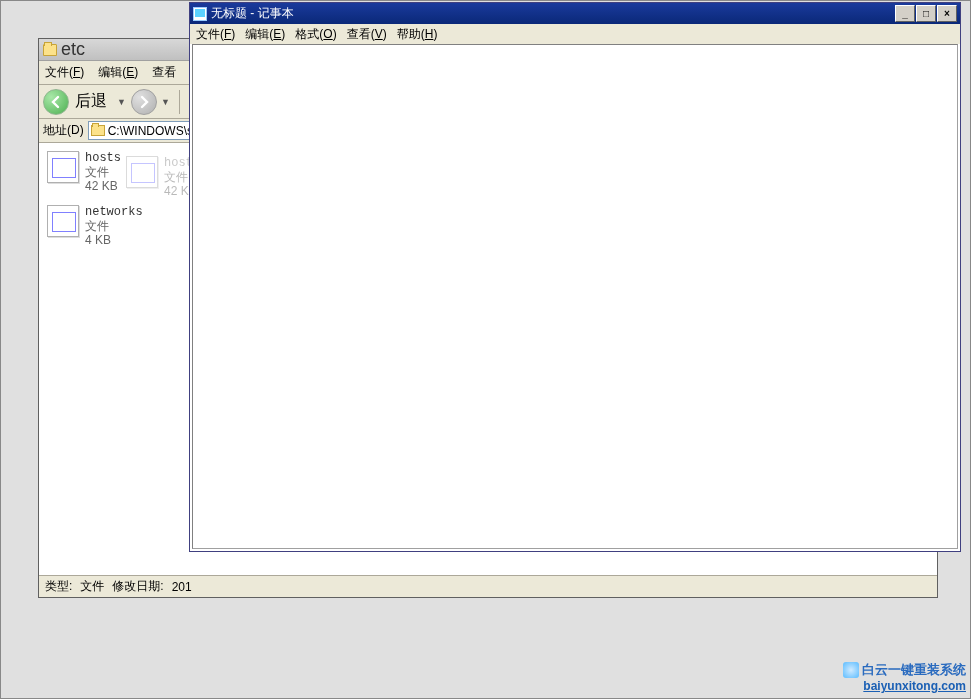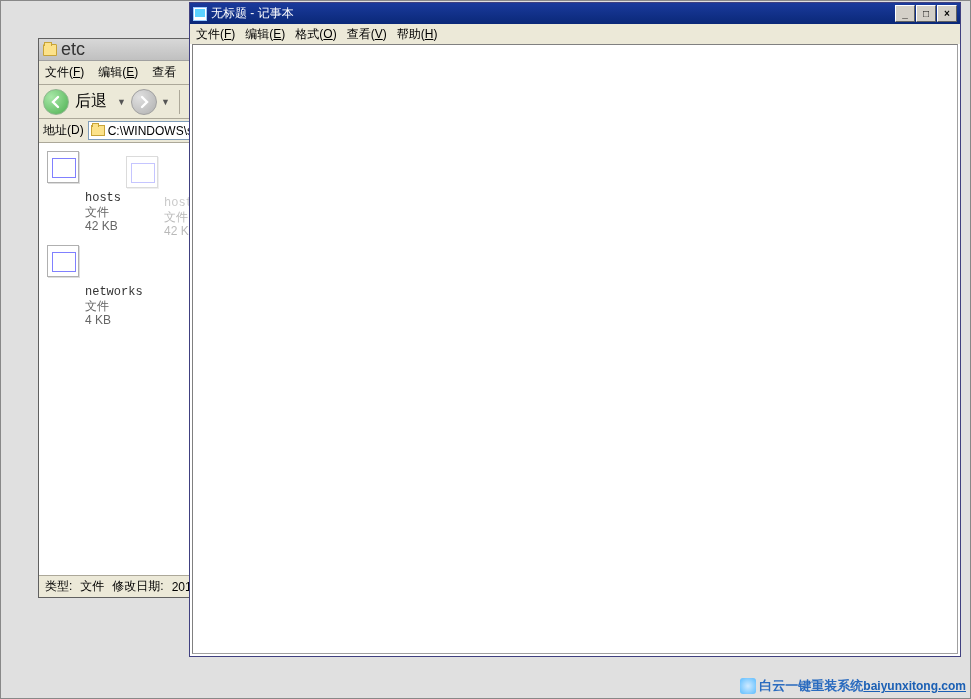--- a/index.html
+++ b/index.html
@@ -53,33 +53,33 @@
 .file-item { display: flex; align-items: flex-start; gap: 6px; margin-bottom: 12px; }
 .file-ico { width: 32px; height: 32px; background: #fff; border: 1px solid #b0b0b0; position: relative; box-shadow: 1px 1px 0 #ddd; }
 .file-ico::after { content:""; position:absolute; top:6px; left:4px; width:22px; height:18px; background: #fff; border:1px solid #8080ff; }
 .file-ico .dots { position:absolute; top:12px; left:7px; display:flex; gap:2px; flex-wrap:wrap; width:18px;}
 .file-ico .dots i { width:3px; height:3px; background:#f44; display:block; }
 .file-ico .dots i:nth-child(2){background:#4a4;}
 .file-ico .dots i:nth-child(3){background:#44f;}
 .file-ico .dots i:nth-child(4){background:#fa4;}
 .file-ico .dots i:nth-child(5){background:#a4f;}
 .file-ico .dots i:nth-child(6){background:#4af;}
-.file-meta { font-size: 12px; line-height: 14px; color:#333;margin-top:40px; }
+.file-meta { font-size: 12px; line-height: 14px; color:#333; }
 .file-meta .name { font-family: "Courier New", monospace; }
 .file-meta .sub { color:#666; }
 
 
 .drag-ghost { position: absolute; left: 125px; top: 155px; opacity: 0.45; pointer-events: none; display:flex; gap:6px; }
 .drag-ghost .file-meta { color:#888; }
 
 .explorer-status { position:absolute; bottom:0; left:0; right:0; height: 22px; background: #ece9d8; border-top: 1px solid #aca899; font-size: 12px; display: flex; align-items: center; padding: 0 6px; gap: 8px; }
 
 
 .notepad {
-  position: absolute; left: 188px; top: 1px; width: 772px; height: 655px;
+  position: absolute; left: 188px; top: 1px; width: 772px; height: 550px;
   background: #fff; border: 1px solid #404080;
 }
 .np-title {
   height: 21px; background: linear-gradient(#1a3a9c, #0a2878); display: flex; align-items: center;
   padding: 0 3px; color: #fff; font-size: 12px;
 }
 .np-title .np-ico { width:14px; height:14px; background:#fff; border:1px solid #9cf; margin-right:4px; position:relative; }
 .np-title .np-ico::after { content:""; position:absolute; top:1px; left:1px; right:1px; height:8px; background:#5bd2ff; }
 .np-title .tspacer { flex:1; }
 .np-ctrl { display:flex; gap:1px; }
@@ -88,21 +88,21 @@
 .np-menu {
   height: 20px; background: #ece9d8; display: flex; align-items: center; padding: 0 6px;
   font-size: 12px; gap: 10px;
 }
 .np-menu .mitem { cursor: default; }
 .np-menu .accel { text-decoration: underline; }
 
 .np-body { position:absolute; top:41px; left:2px; right:2px; bottom:2px; background:#fff; border:1px solid #a0a0a0; border-top-color:#808080; border-left-color:#808080; }
 
 
-.watermark { position: absolute; right: 4px; bottom: 4px; font-size: 13px; color: #2a6bbf; font-weight: bold; display:flex; flex-direction:row; align-items: center; line-height:16px; }
+.watermark { position: absolute; right: 4px; bottom: 4px; font-size: 13px; color: #2a6bbf; font-weight: bold; display:flex; flex-direction:column; align-items: flex-end; line-height:16px; }
 .watermark .wm-line1 { display:flex; align-items:center; gap:3px; }
 .watermark .wm-ico { width:16px;height:16px; background:radial-gradient(circle,#cfeaff,#5bbcff); border-radius:3px; }
 .watermark .wm-url { color:#1a5fb4; font-size:12px; font-family:Arial;text-decoration:underline; }
 </style>
 </head>
 <body>
 
 <div class="explorer">
   <div class="explorer-title">
     <div class="folder-ico"></div>

